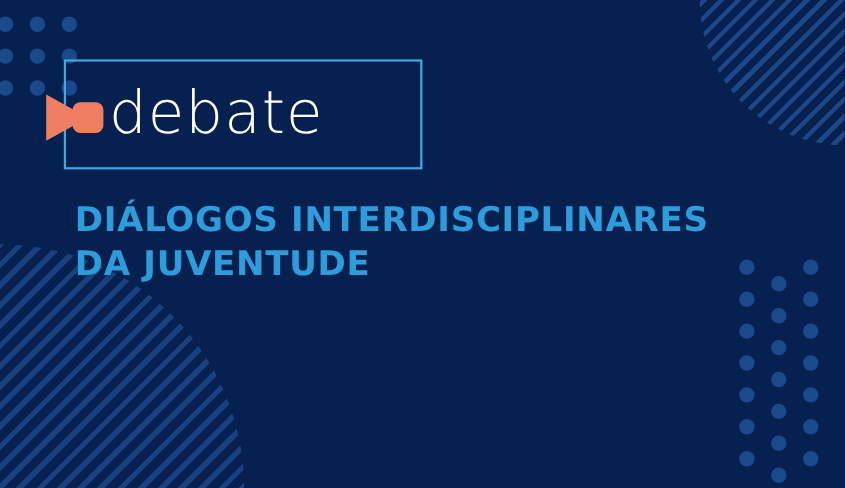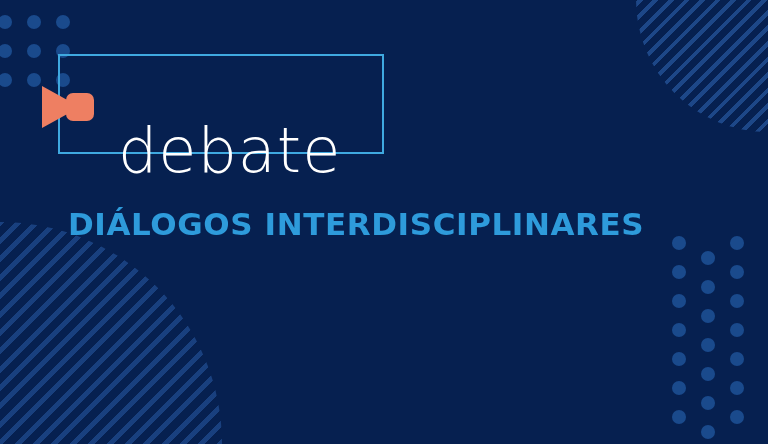--- a/index.html
+++ b/index.html
@@ -89,38 +89,37 @@
     position: absolute;
     left: -14px;
     top: -14px;
     width: 28px;
     height: 28px;
     background: #ee7f62;
     border-radius: 7px;
   }
   #wordmark {
     position: absolute;
-    left: 60px;
+    left: 41px;
     top: 50%;
     transform: translateY(-52%);
     color: #ffffff;
     font-family: "DejaVu Sans", sans-serif;
-    font-size: 62px;
+    font-size: 54px;
     font-weight: 300;
     letter-spacing: 1px;
     line-height: 1;
     white-space: nowrap;
-    margin-top: 48px;
   }
 
   
   #headline {
     position: absolute;
     left: 68px;
-    top: 204px;
+    top: 180px;
     width: 660px;
   }
   .headline-line {
     color: #2e9bdb;
     font-family: "DejaVu Sans", sans-serif;
     font-size: 31px;
     font-weight: bold;
     letter-spacing: 0.6px;
     line-height: 40px;
     white-space: nowrap;
@@ -172,15 +171,16 @@
     </div>
 
   <div id="logo-lockup">
     <div id="logo-box"></div>
     <div id="play-triangle"></div>
     <div id="wordmark">debate</div>
   </div>
 
   <div id="headline">
     <div class="headline-line">DIÁLOGOS INTERDISCIPLINARES</div>
+    <div class="headline-line">DA JUVENTUDE</div>
   </div>
 
 </div>
 
 </body></html>

